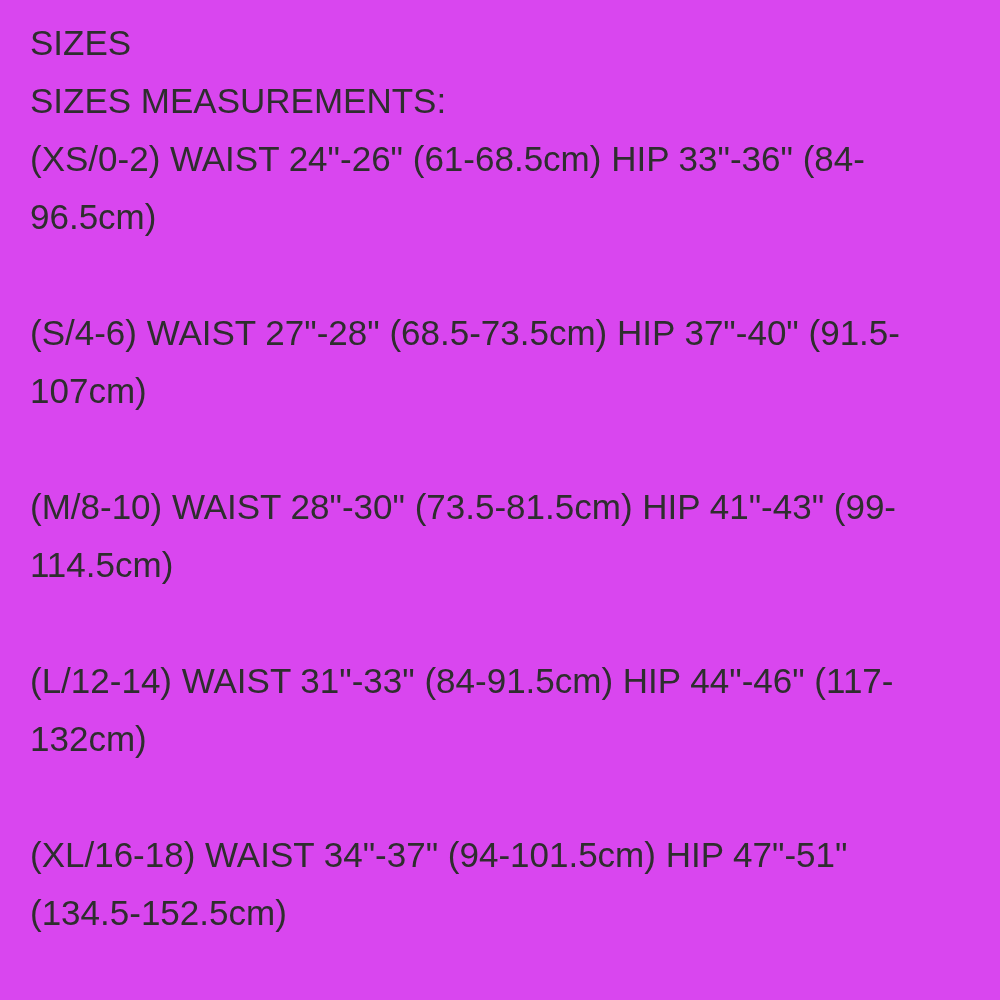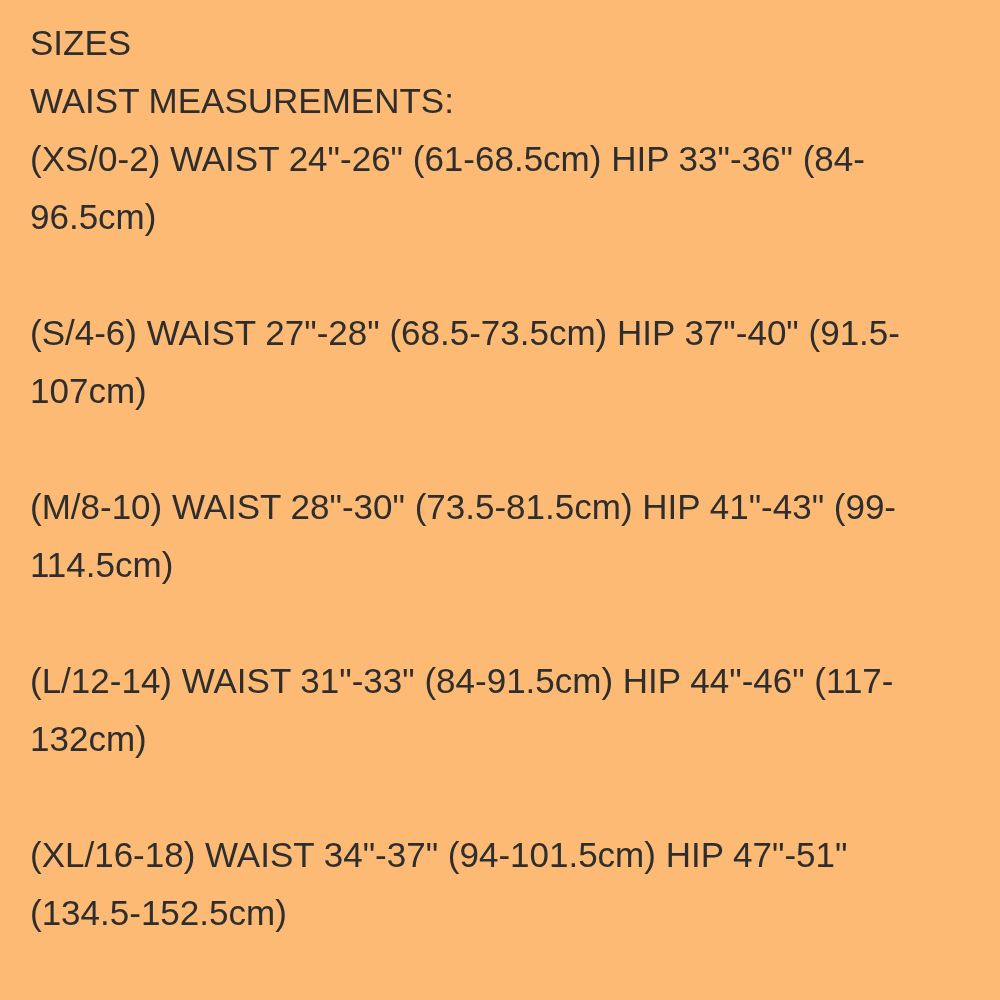--- a/index.html
+++ b/index.html
@@ -12,21 +12,21 @@
     height: 1000px;
     font-family: "Liberation Sans", sans-serif;
     color: #2b2b2b;
     overflow: hidden;
   }
   .sheet {
     box-sizing: border-box;
     width: 1000px;
     height: 1000px;
     padding: 14px 40px 0 30px;
-    background: #fdba74;
+    background: #d946ef;
   }
   .heading {
     font-size: 35px;
     line-height: 58px;
     color: #2e2e2e;
   }
   .gap {
     height: 58px;
   }
   .entry {
@@ -36,21 +36,21 @@
     max-width: 920px;
   }
 </style>
 </head>
 <body>
 
 <div class="sheet">
 
   <div class="heading">SIZES</div>
 
-  <div class="heading">WAIST MEASUREMENTS:</div>
+  <div class="heading">SIZES MEASUREMENTS:</div>
 
   <div class="entry">(XS/0-2) WAIST 24"-26" (61-68.5cm) HIP 33"-36" (84-96.5cm)</div>
   <div class="gap"></div>
 
   <div class="entry">(S/4-6) WAIST 27"-28" (68.5-73.5cm) HIP 37"-40" (91.5-107cm)</div>
   <div class="gap"></div>
 
   <div class="entry">(M/8-10) WAIST 28"-30" (73.5-81.5cm) HIP 41"-43" (99-114.5cm)</div>
   <div class="gap"></div>
 

